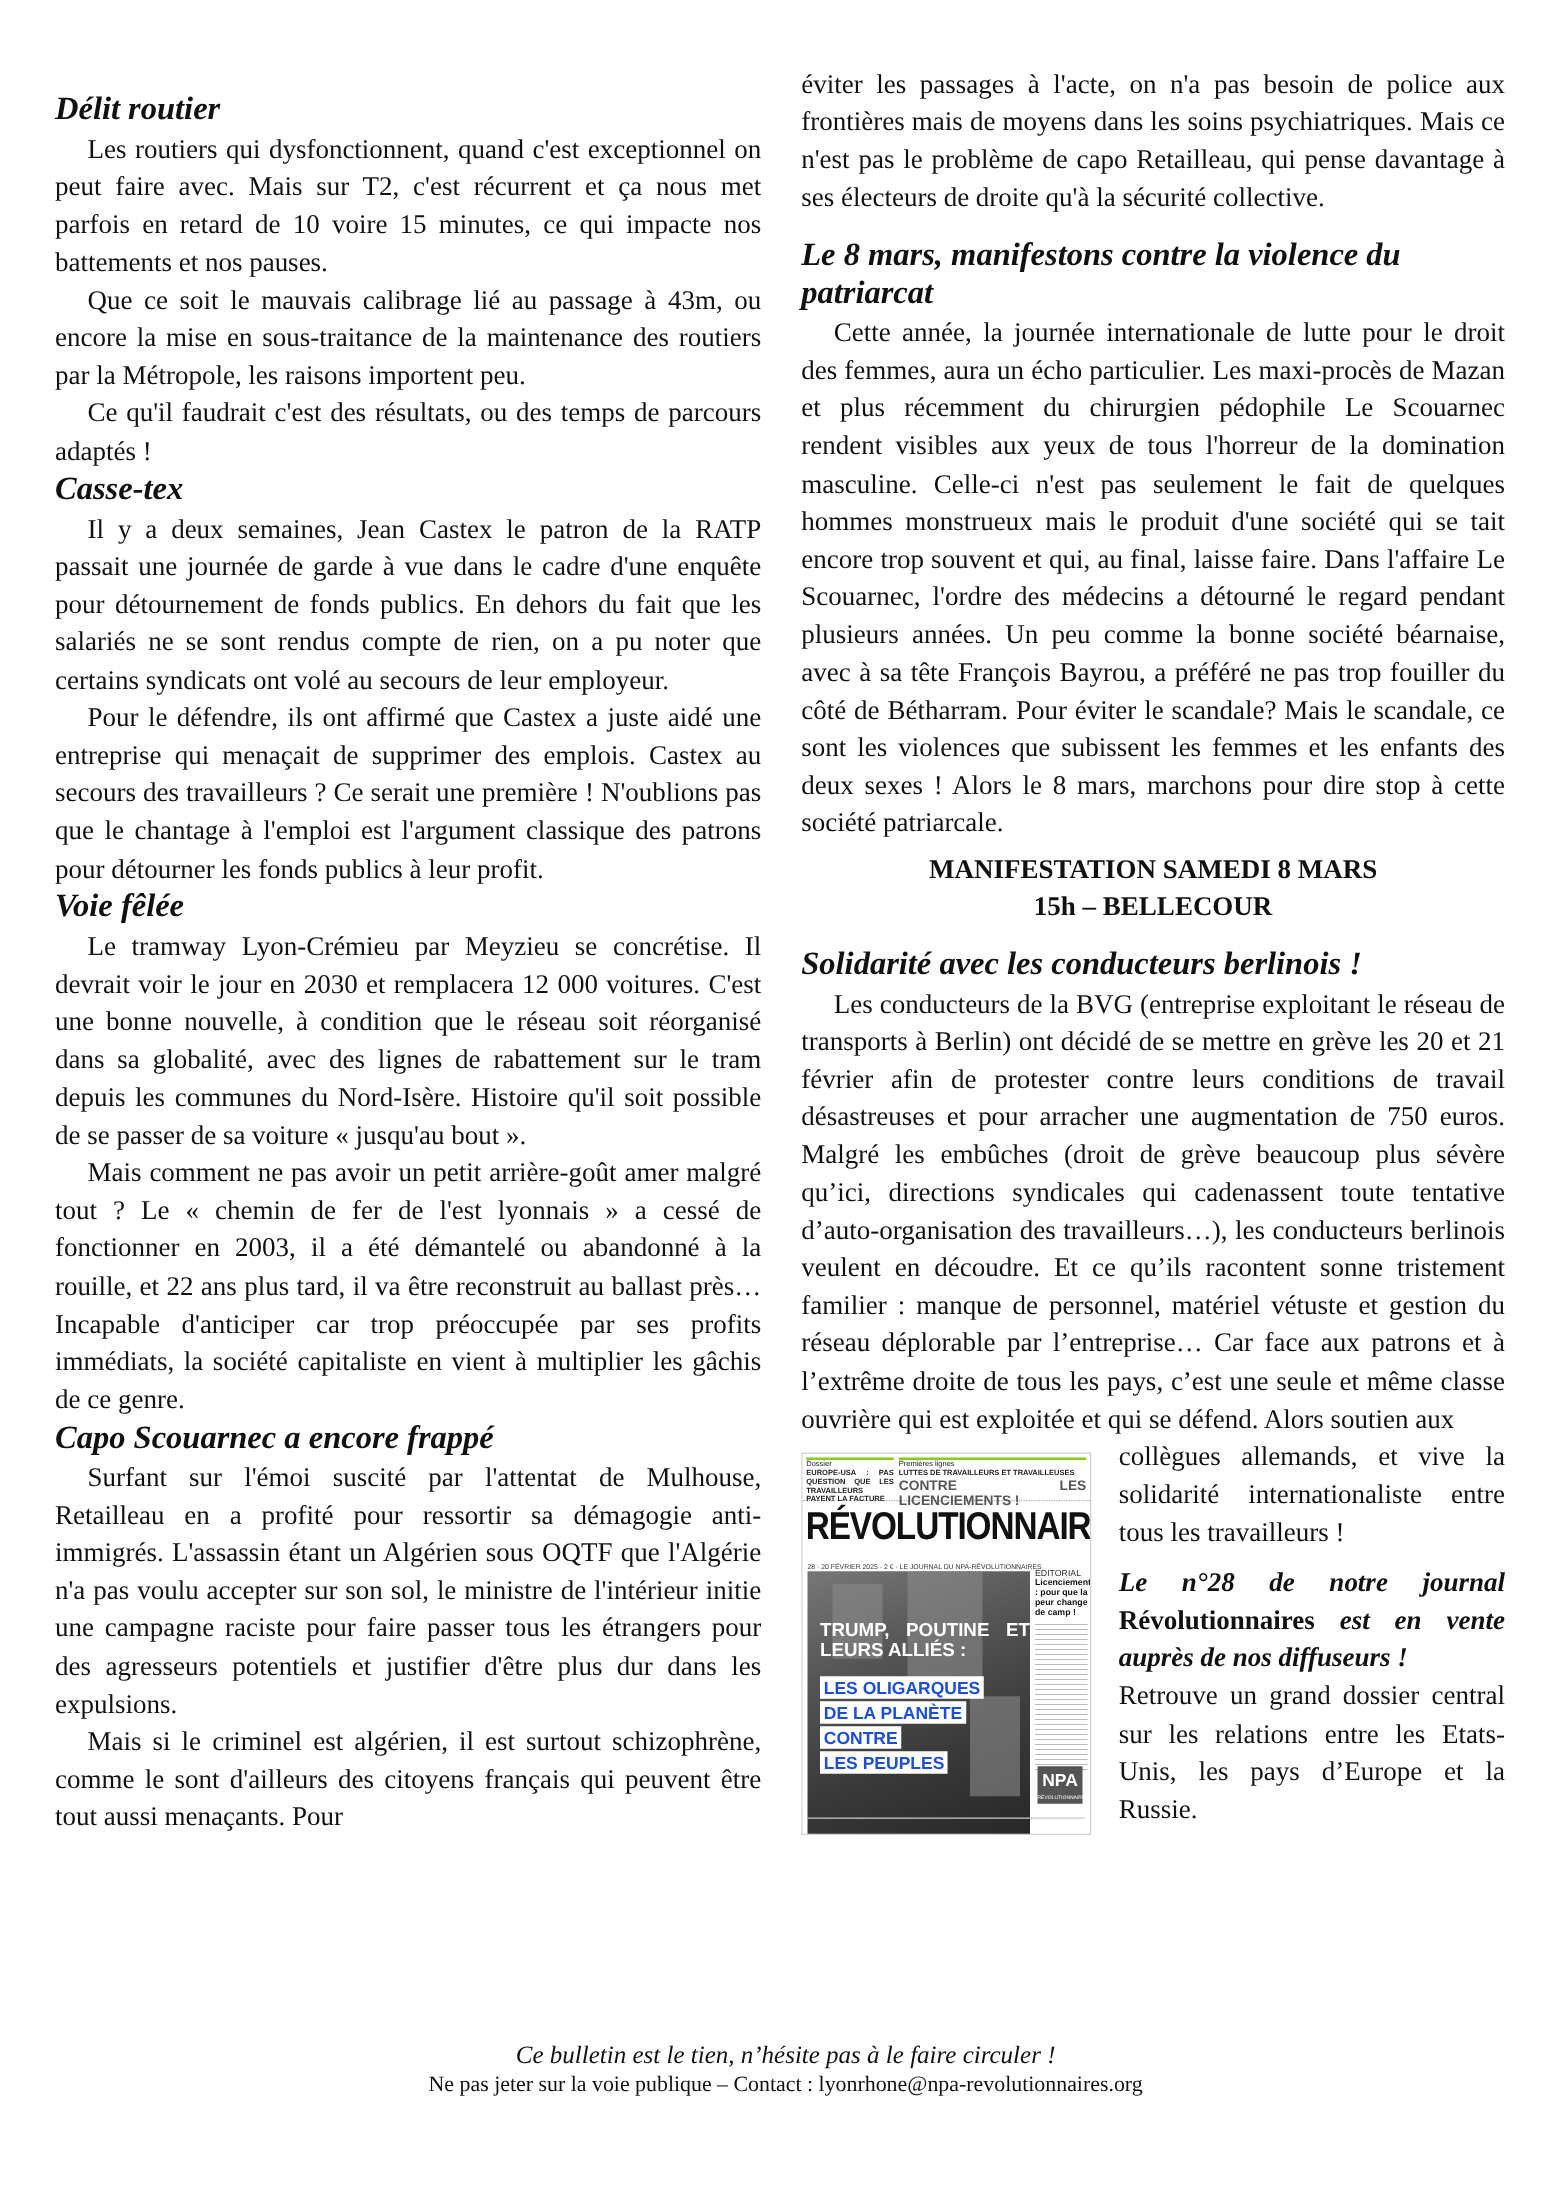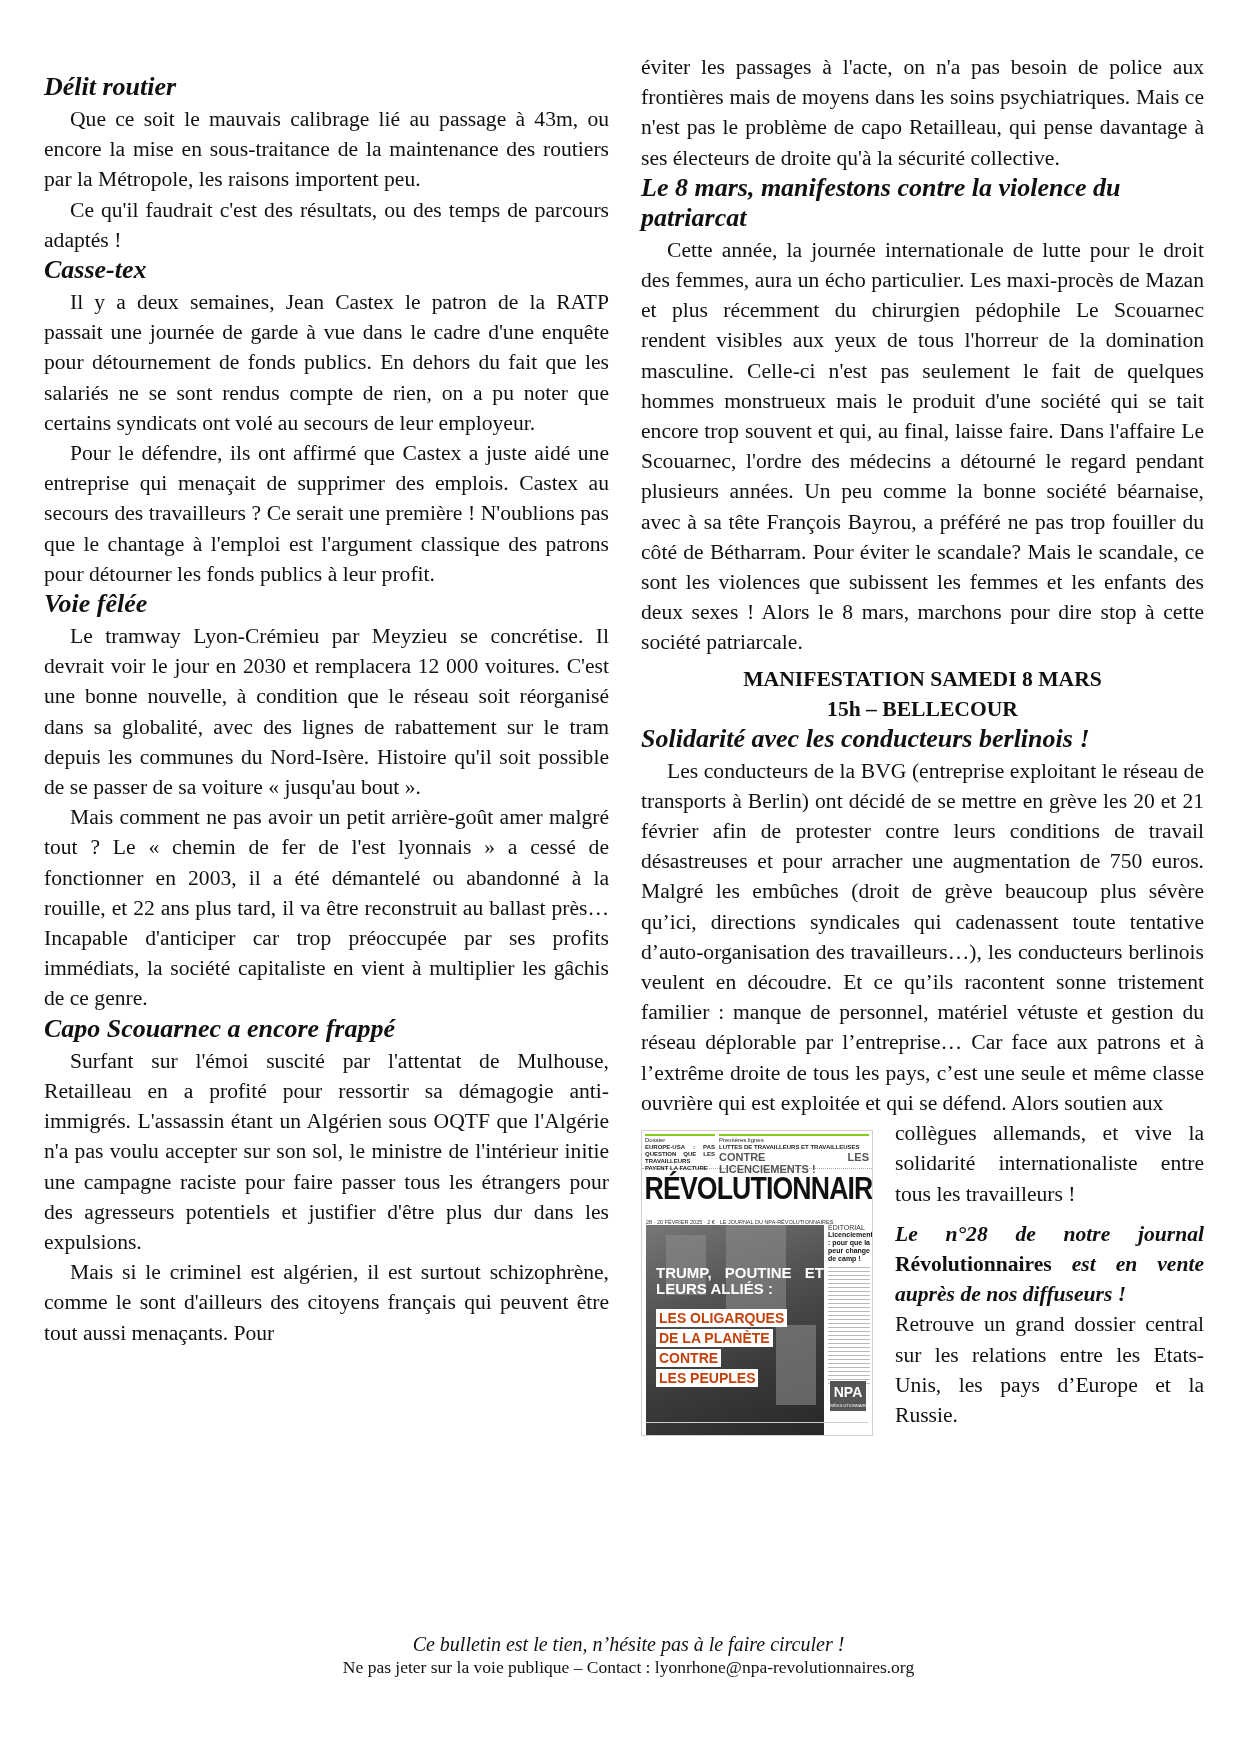--- a/index.html
+++ b/index.html
@@ -26,21 +26,21 @@
     }
     .col-left { left: 0; width: 565px; top: 10px; }
     .col-right { left: 597px; width: 563px; top: -10px; }
     h2.art-title {
       font-family: "Liberation Serif", "DejaVu Serif", serif;
       font-style: italic;
       font-weight: bold;
       font-size: 26px;
       line-height: 30px;
       text-align: left;
-      margin-top: 0;
+      margin-top: 16px;
       margin-bottom: 2px;
     }
     .col-left h2.art-title:first-child { margin-top: 0; }
     p.para { text-indent: 26px; }
     p.para.noindent { text-indent: 0; }
     .manif {
       text-align: center;
       font-weight: bold;
       font-size: 21.6px;
       line-height: 30px;
@@ -81,21 +81,21 @@
       background: linear-gradient(160deg, #777 0%, #555 30%, #3a3a3a 60%, #222 100%);
     }
     .cover-photo .bld { position: absolute; background: #8a8a8a; opacity: 0.6; }
     .cover-head {
       position: absolute; left: 10px; top: 40px; color: #fff; font-weight: bold;
       font-size: 15px; line-height: 16px;
     }
     .cover-head2 {
       position: absolute; left: 10px; top: 84px; font-weight: bold; font-size: 14px; line-height: 18px;
     }
-    .cover-head2 span { display: inline-block; background: #fff; color: #c2410c; padding: 0 3px; margin-bottom: 2px; }
+    .cover-head2 span { display: inline-block; background: #fff; color: #1d4ed8; padding: 0 3px; margin-bottom: 2px; }
     .cover-side { position: absolute; left: 186px; top: 94px; width: 42px; font-size: 5px; line-height: 6px; color: #444; }
     .cover-side .ed { font-size: 7px; color: #333; }
     .cover-side .edt { font-weight: bold; font-size: 7px; line-height: 8px; color: #111; margin-bottom: 4px; }
     .cover-side .lines { height: 120px; background: repeating-linear-gradient(#bbb 0 1px, #fff 1px 4px); }
     .cover-npa {
       position: absolute; left: 188px; top: 250px; width: 36px; height: 30px; background: #555; color: #fff;
       font-weight: bold; font-size: 14px; text-align: center; line-height: 22px;
     }
     .cover-npa small { display: block; font-size: 4px; line-height: 5px; font-weight: normal; }
     .cover-foot { position: absolute; left: 4px; bottom: 3px; right: 4px; height: 10px; border-top: 1px solid #ccc; font-size: 4px; color: #777; line-height: 9px; }
@@ -111,20 +111,21 @@
     .footer .contact { font-size: 17.5px; line-height: 22px; }
   </style>
 </head>
 <body>
 
 <div class="page">
 
   <div class="col col-left">
     <section>
       <h2 class="art-title">Délit routier</h2>
+      <p class="para">Les routiers qui dysfonctionnent, quand c'est excep­tionnel on peut faire avec. Mais sur T2, c'est récurrent et ça nous met parfois en retard de 10 voire 15 minutes, ce qui impacte nos battements et nos pauses.</p>
       <p class="para">Que ce soit le mauvais calibrage lié au passage à 43m, ou encore la mise en sous-traitance de la mainte­nance des routiers par la Métropole, les raisons impor­tent peu.</p>
       <p class="para">Ce qu'il faudrait c'est des résultats, ou des temps de parcours adaptés !</p>
     </section>
     <section>
       <h2 class="art-title">Casse-tex</h2>
       <p class="para">Il y a deux semaines, Jean Castex le patron de la RATP passait une journée de garde à vue dans le cadre d'une enquête pour détournement de fonds publics. En dehors du fait que les salariés ne se sont rendus compte de rien, on a pu noter que certains syndicats ont volé au secours de leur employeur.</p>
       <p class="para">Pour le défendre, ils ont affirmé que Castex a juste aidé une entreprise qui menaçait de supprimer des emplois. Castex au secours des travailleurs ? Ce serait une première ! N'oublions pas que le chantage à l'emploi est l'argument classique des patrons pour détourner les fonds publics à leur profit.</p>
     </section>
     <section>
       <h2 class="art-title">Voie fêlée</h2>

